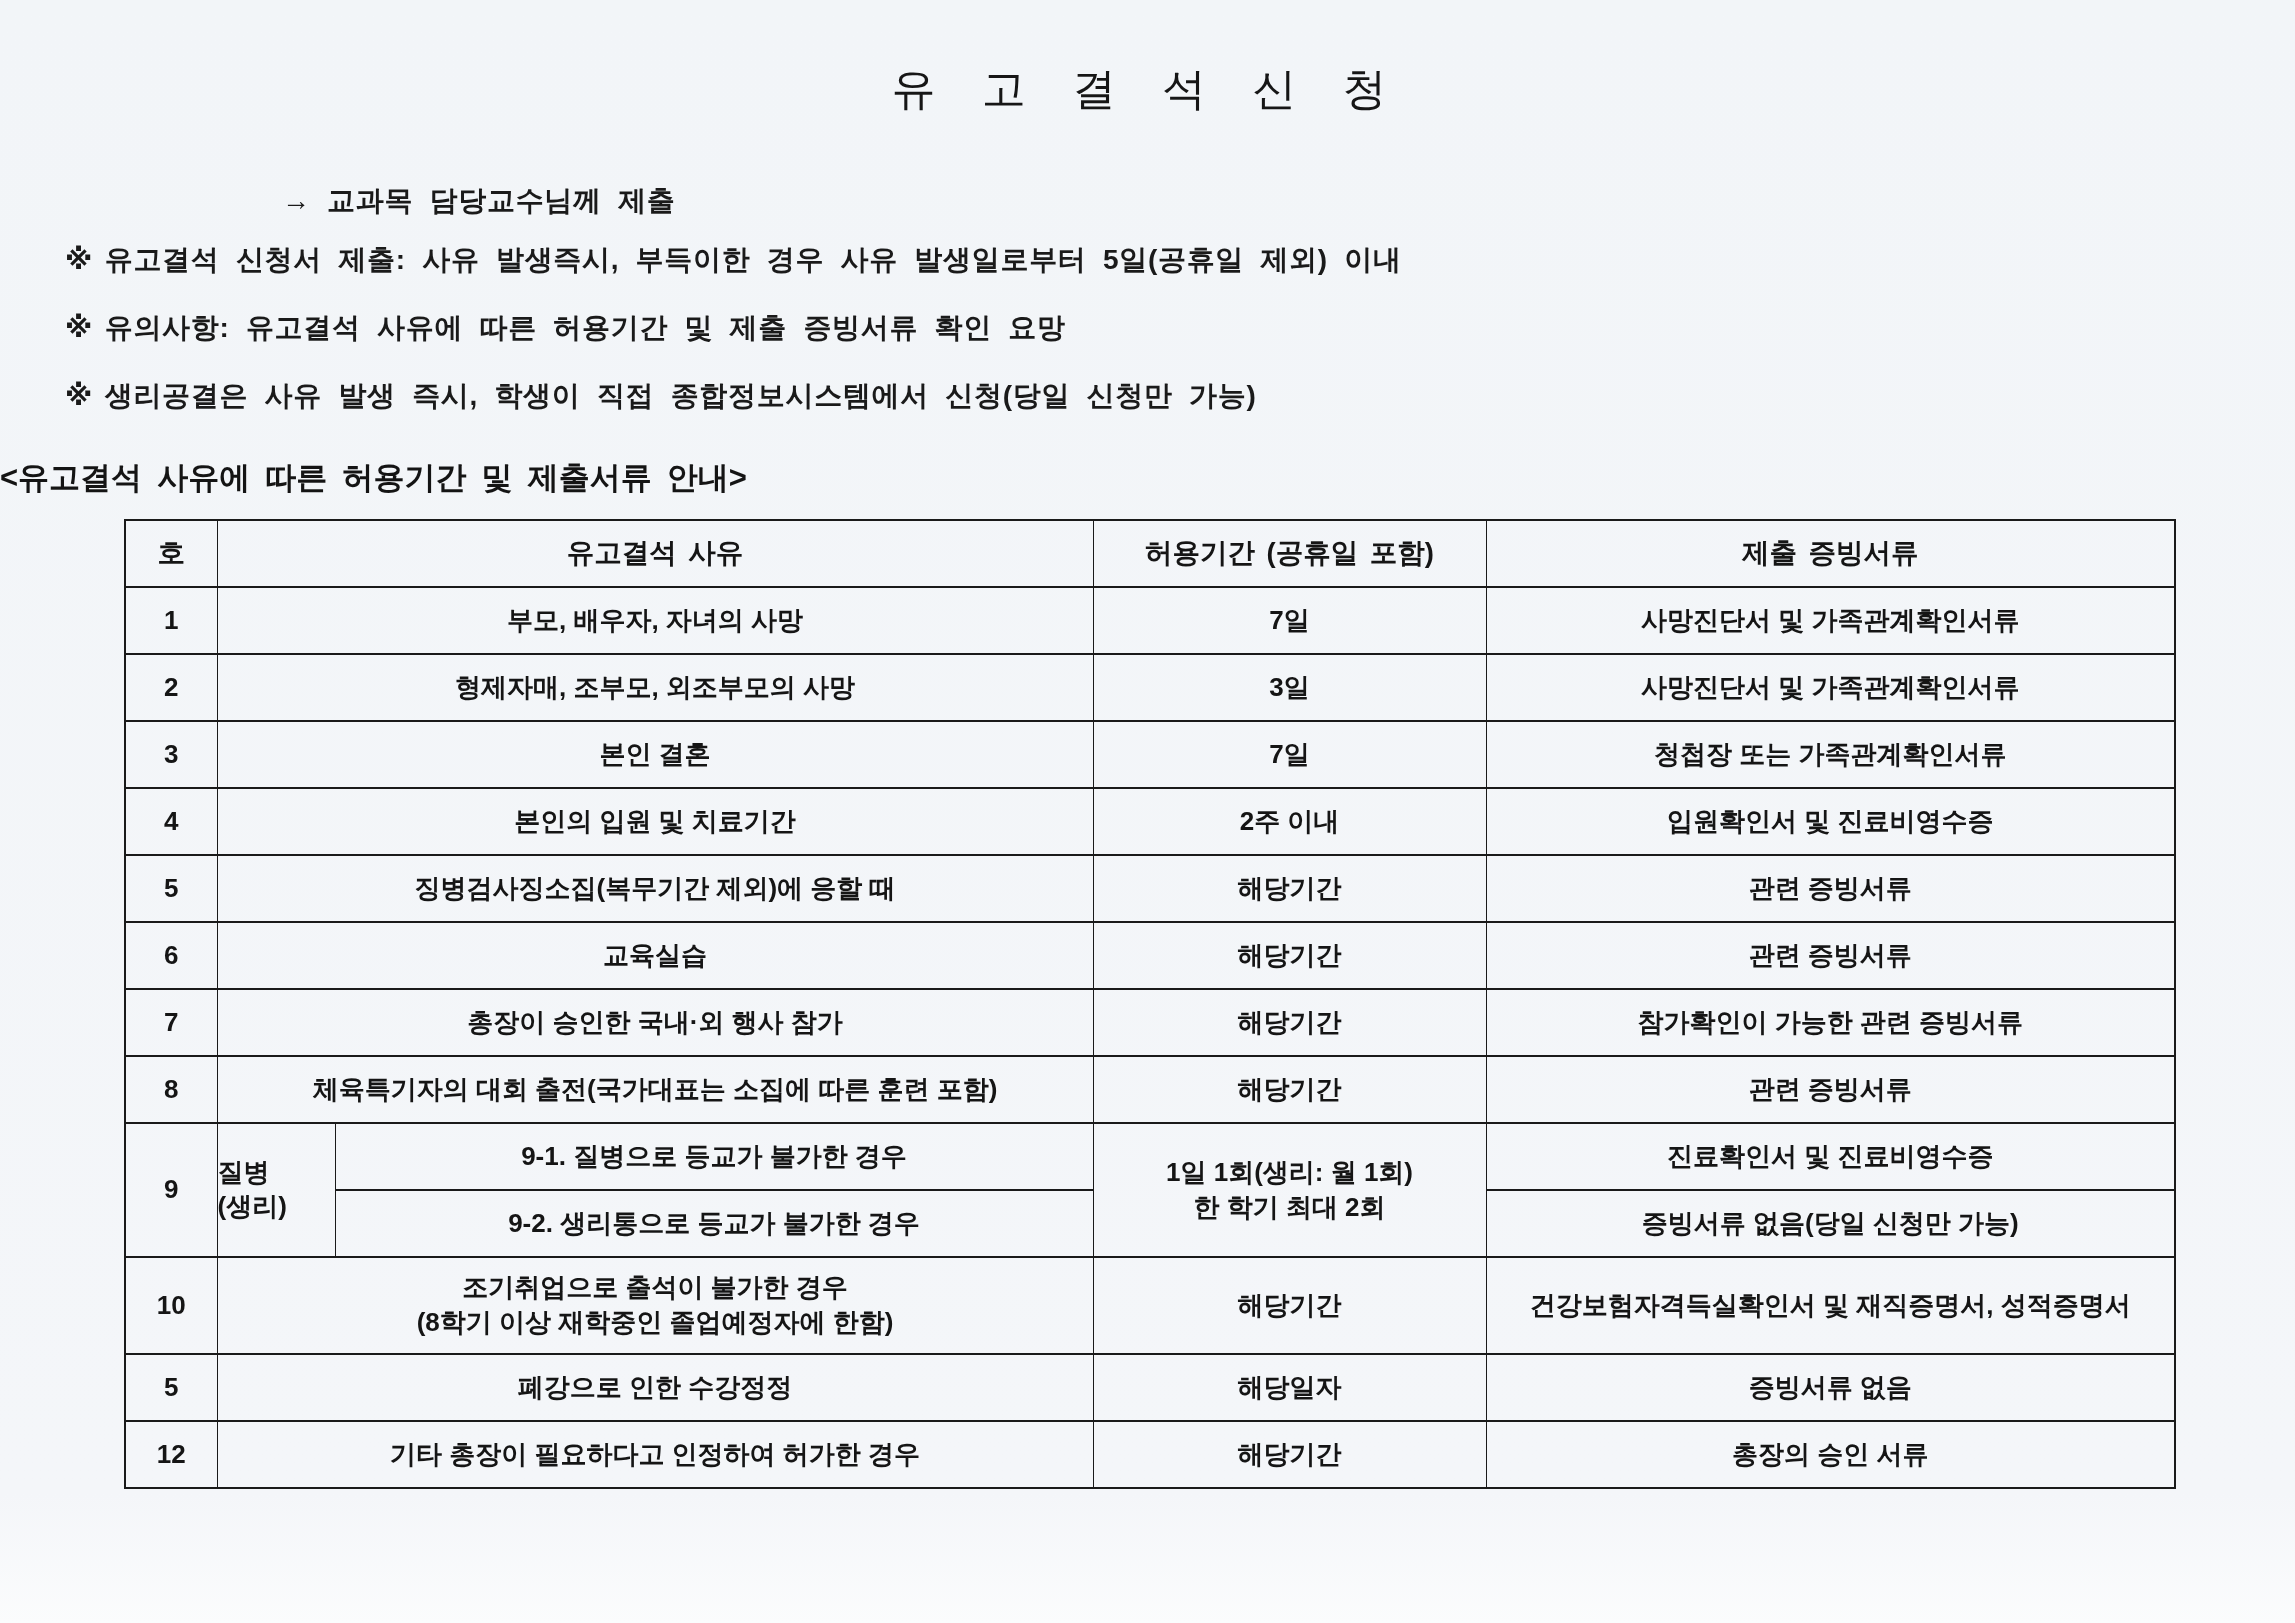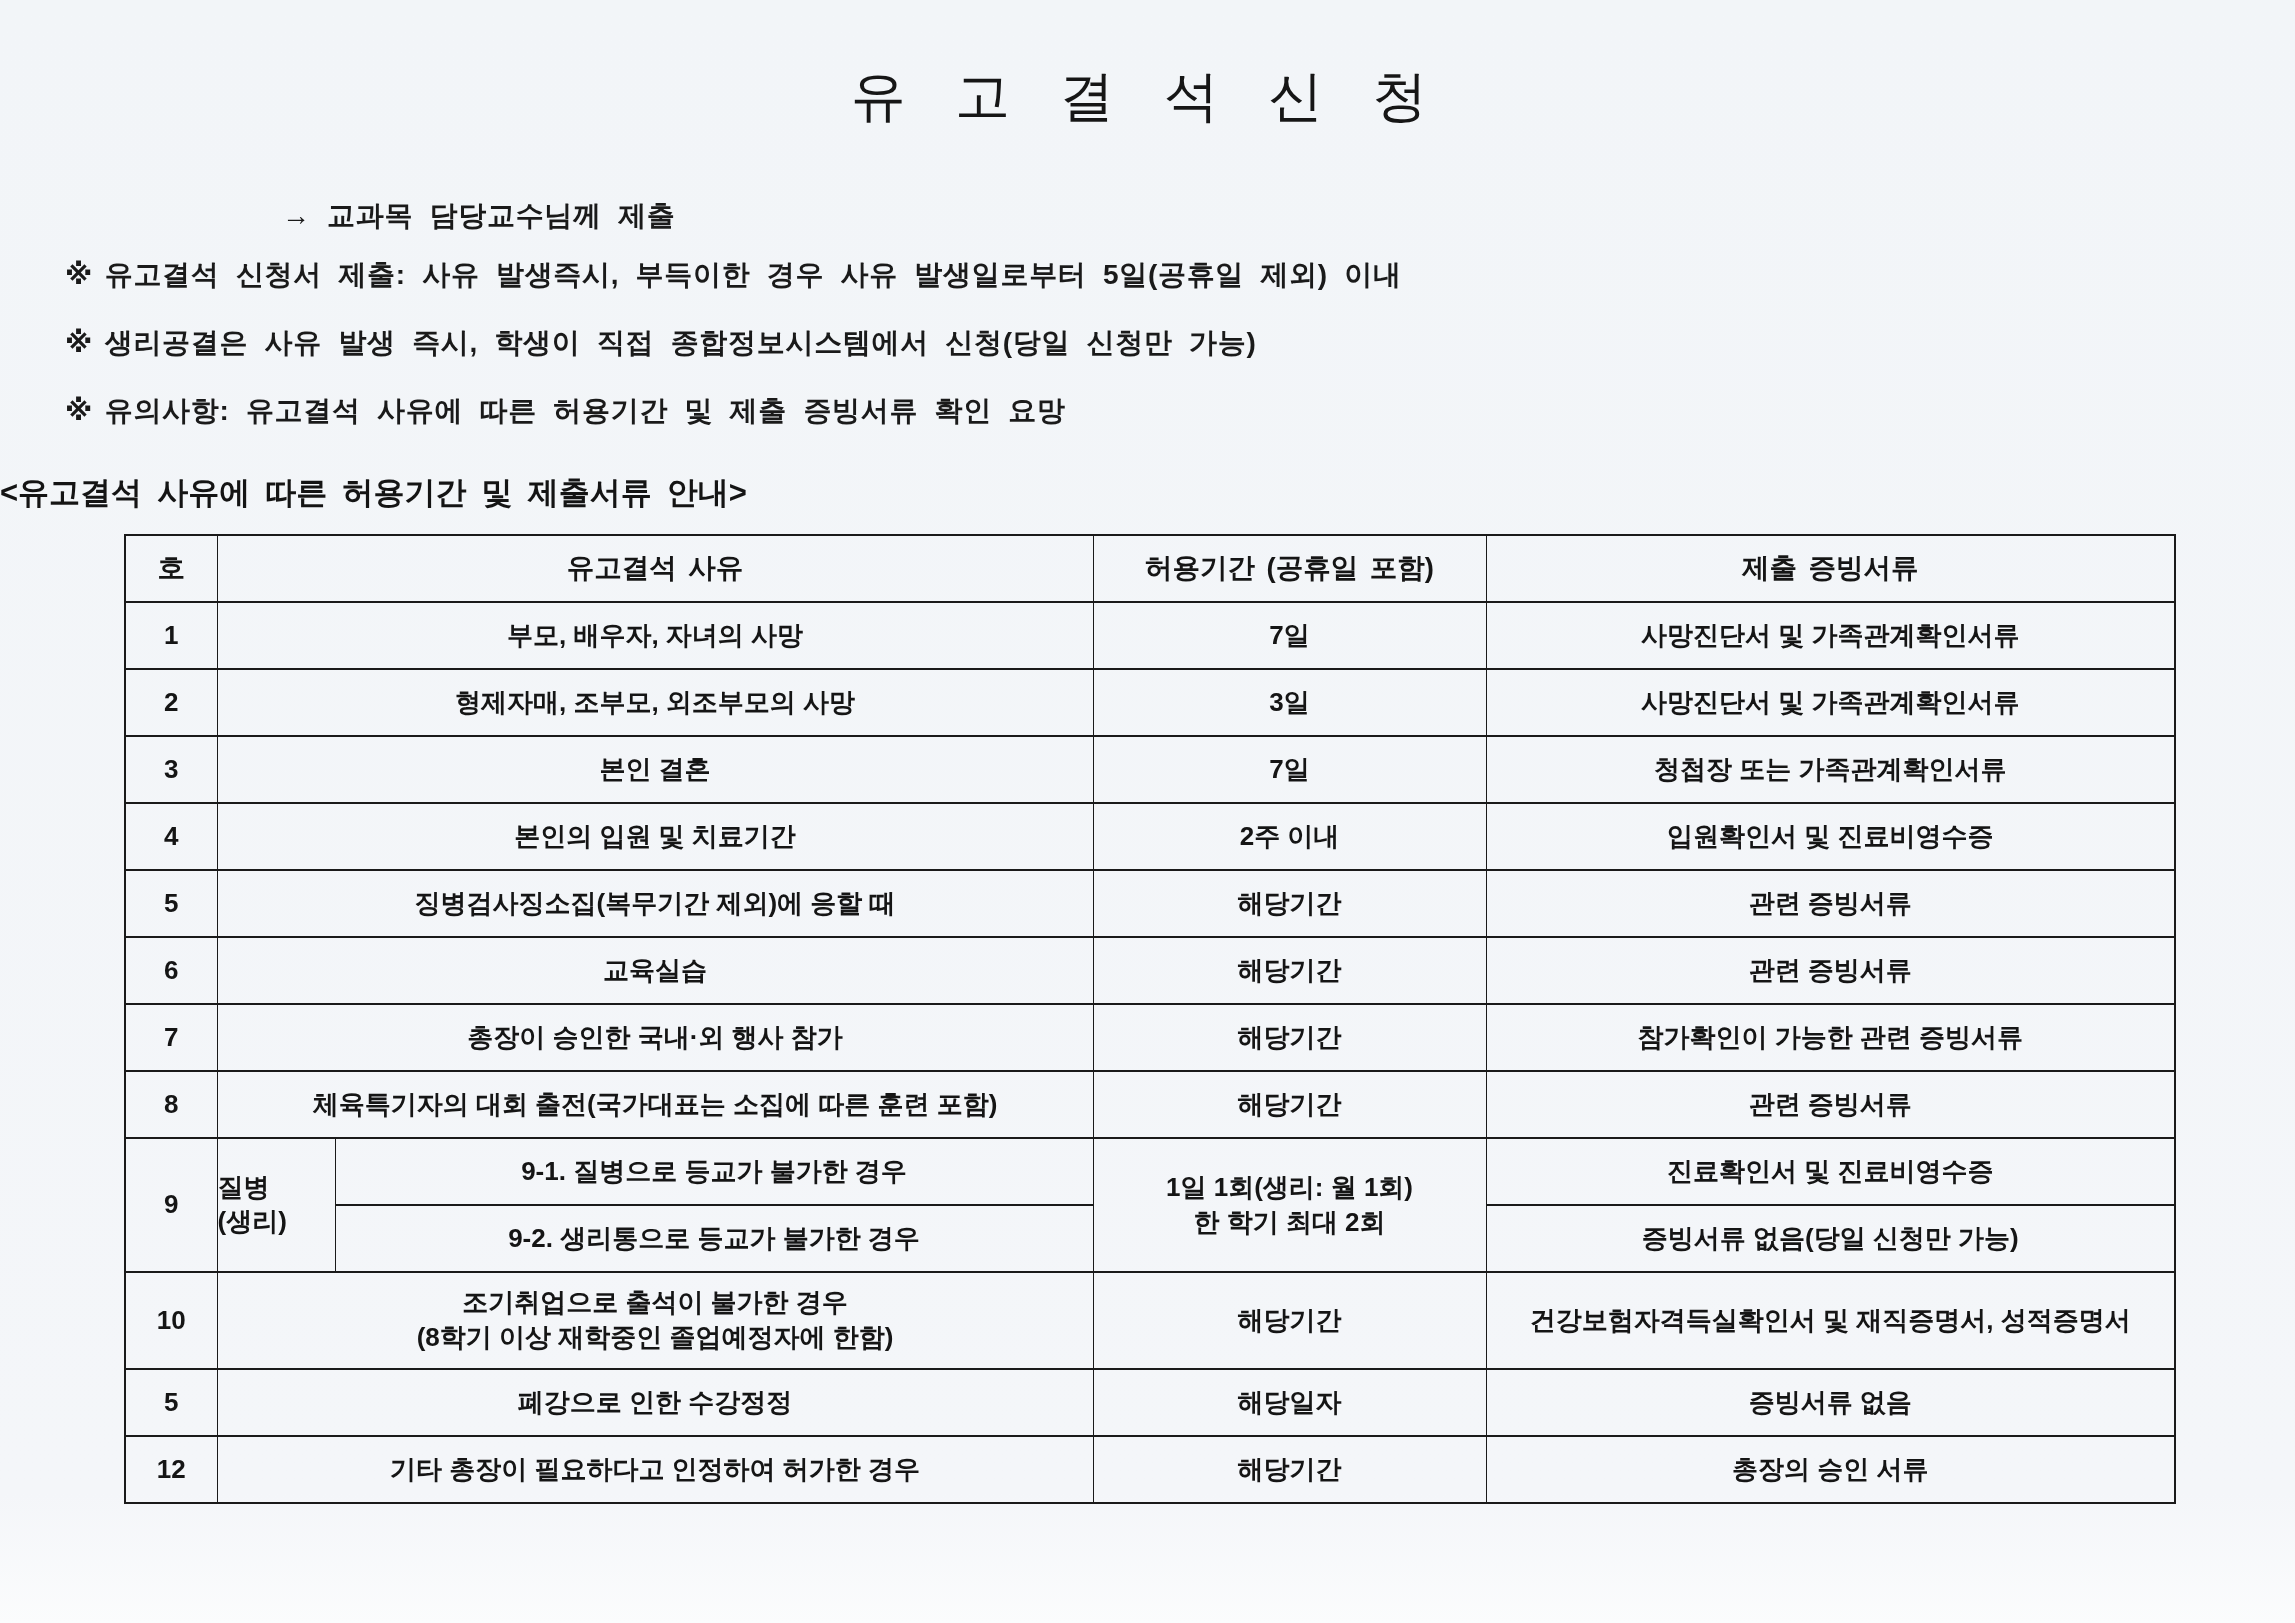--- a/index.html
+++ b/index.html
@@ -15,21 +15,21 @@
   .page {
     position: relative;
     width: 2295px;
     height: 1624px;
     overflow: hidden;
     background: linear-gradient(180deg, #f2f5f8 0%, #f4f6f9 92%, #fbfcfd 100%);
   }
   .title {
     margin-top: 60px;
     text-align: center;
-    font-size: 55px;
+    font-size: 44px;
     font-weight: 500;
     letter-spacing: 17px;
     color: #161616;
   }
   .notes {
     margin: 63px 39px 0 65px;
     font-size: 28px;
     font-weight: 600;
     letter-spacing: 0.7px;
     word-spacing: 7.9px;
@@ -97,24 +97,24 @@
 <div class="page">
 
   <div class="title">유 고 결 석 신 청</div>
 
   <div class="notes">
     <div class="note-continuation">→ 교과목 담당교수님께 제출</div>
     <div class="note-line">
       <span class="note-marker">※</span><span>유고결석 신청서 제출: 사유 발생즉시, 부득이한 경우 사유 발생일로부터 5일(공휴일 제외) 이내</span>
     </div>
     <div class="note-line">
-      <span class="note-marker">※</span><span>생리공결은 사유 발생 즉시, 학생이 직접 종합정보시스템에서 신청(당일 신청만 가능)</span>
+      <span class="note-marker">※</span><span>유의사항: 유고결석 사유에 따른 허용기간 및 제출 증빙서류 확인 요망</span>
     </div>
     <div class="note-line">
-      <span class="note-marker">※</span><span>유의사항: 유고결석 사유에 따른 허용기간 및 제출 증빙서류 확인 요망</span>
+      <span class="note-marker">※</span><span>생리공결은 사유 발생 즉시, 학생이 직접 종합정보시스템에서 신청(당일 신청만 가능)</span>
     </div>
   </div>
 
   <div class="caption">&lt;유고결석 사유에 따른 허용기간 및 제출서류 안내&gt;</div>
 
   <table class="absence">
     <colgroup>
       <col class="c-no">
         <col class="c-grp">
         <col class="c-rsn">

